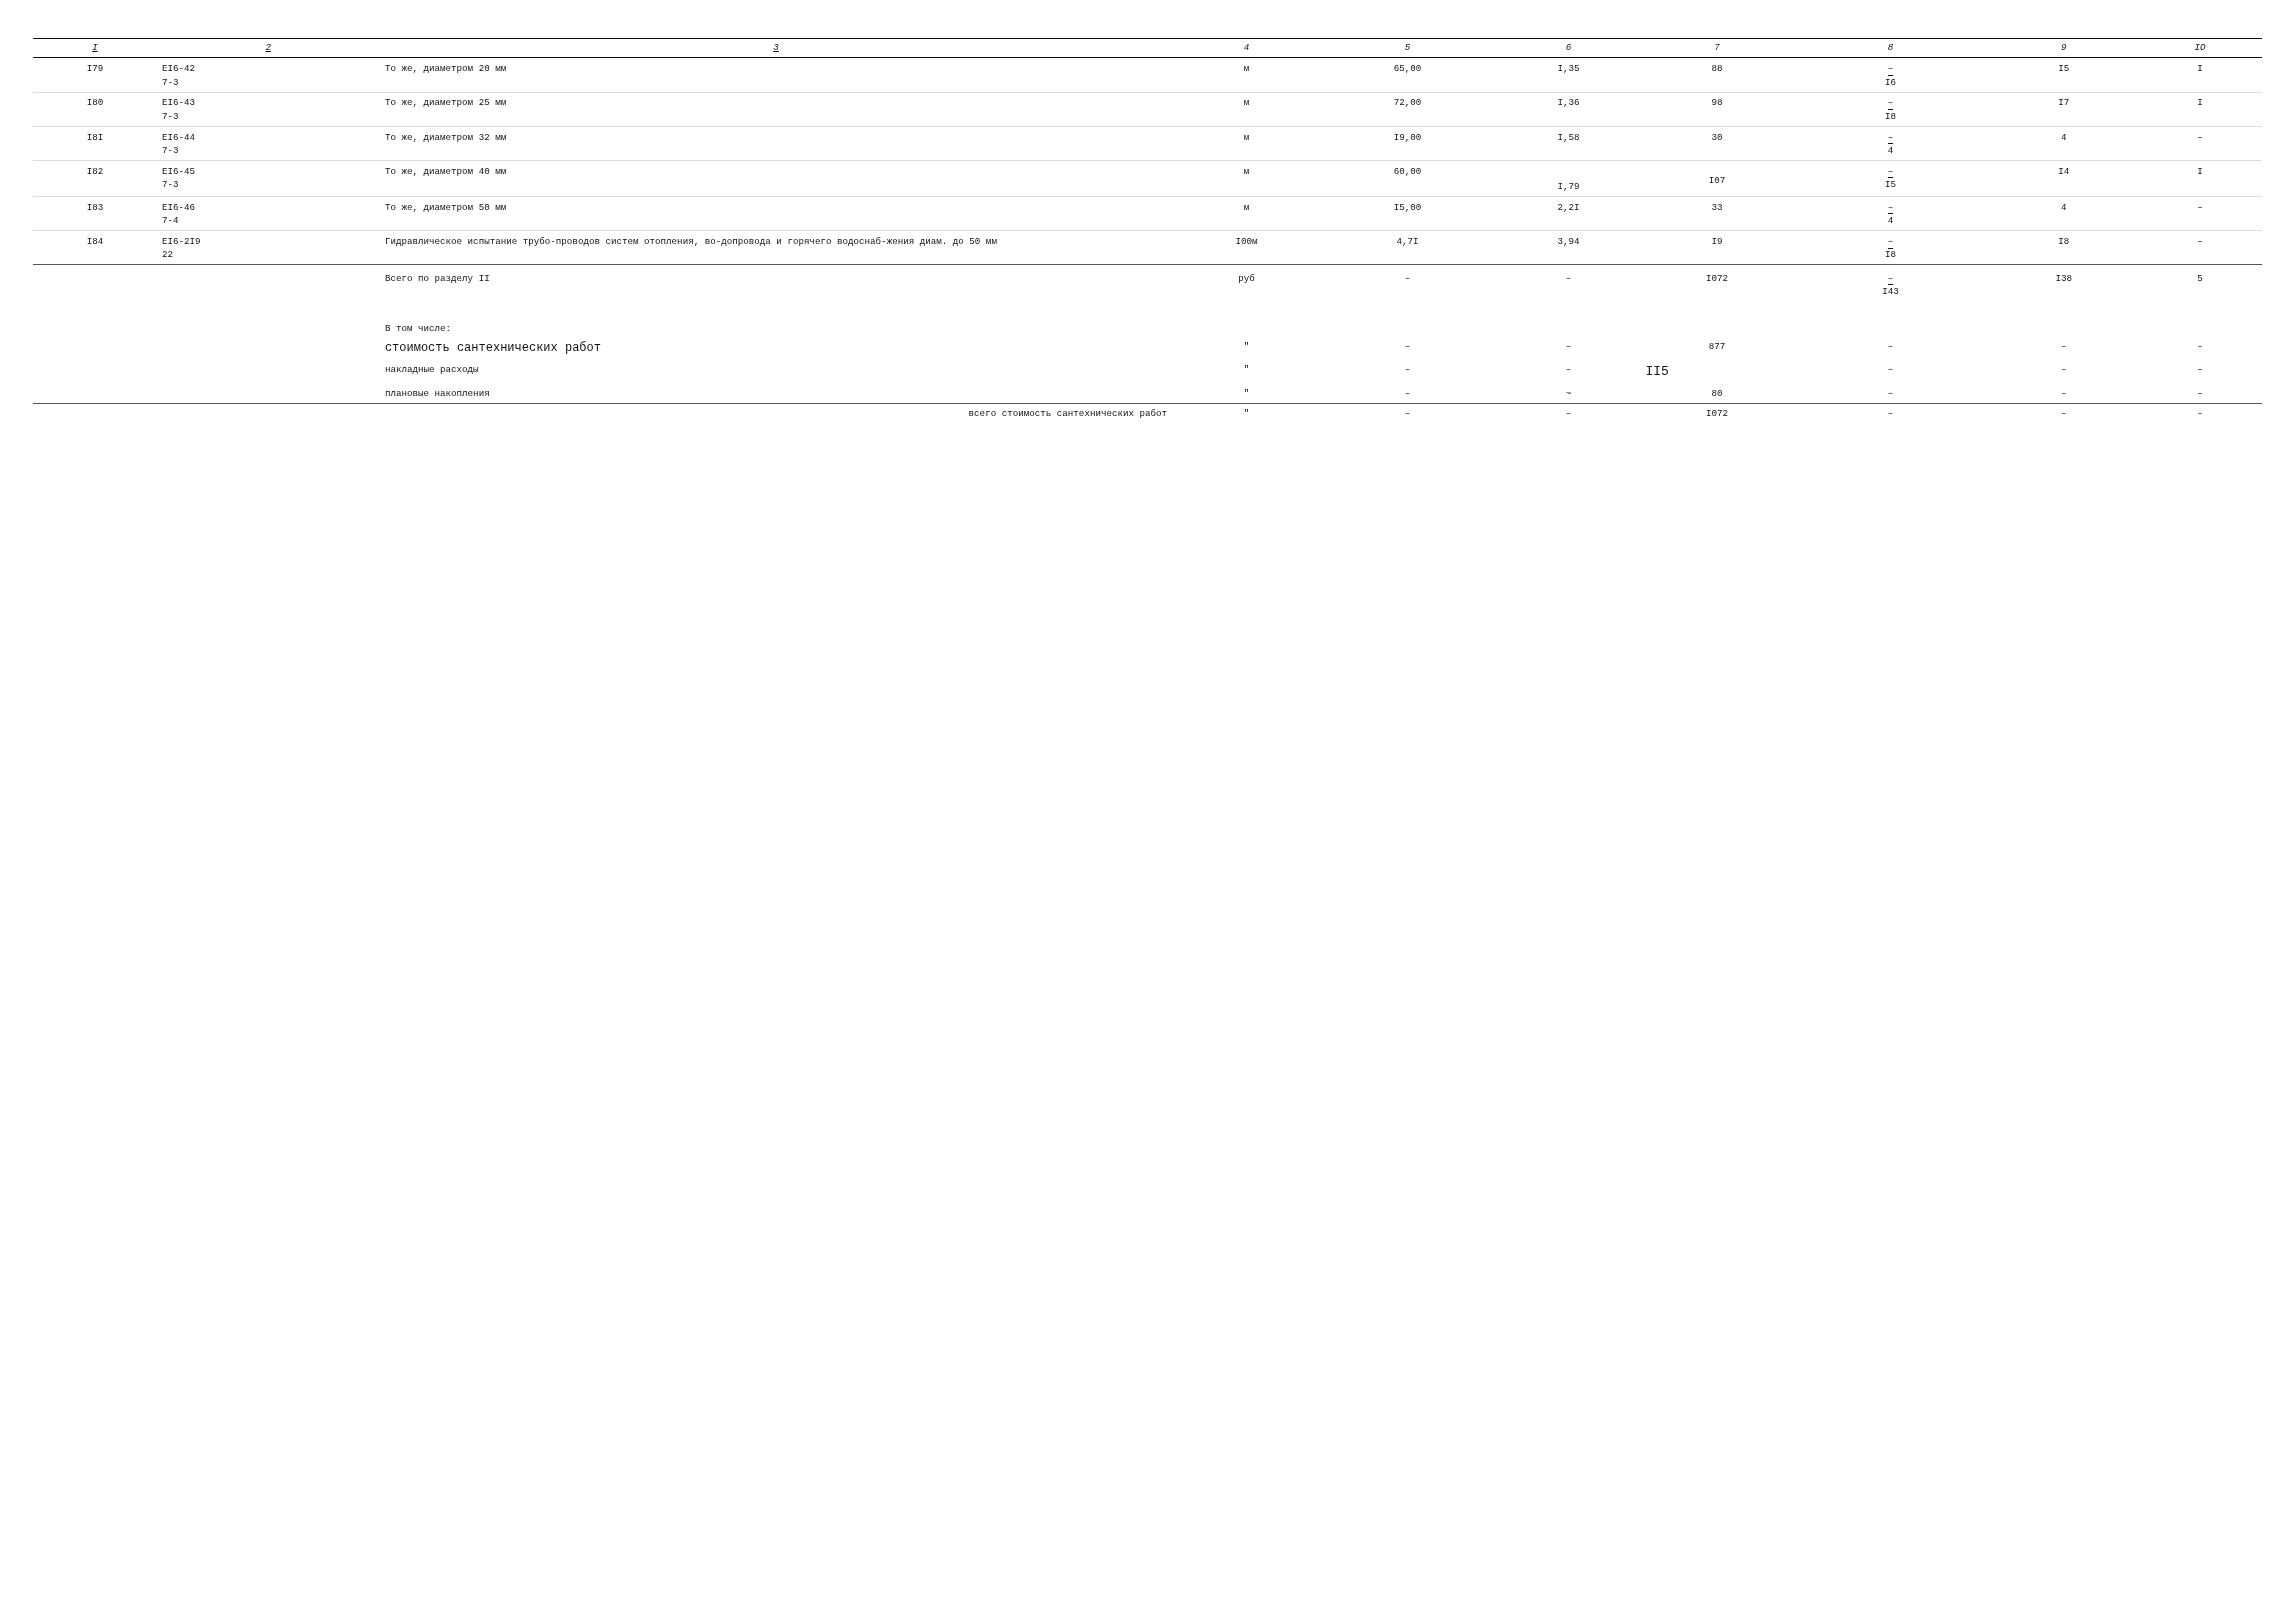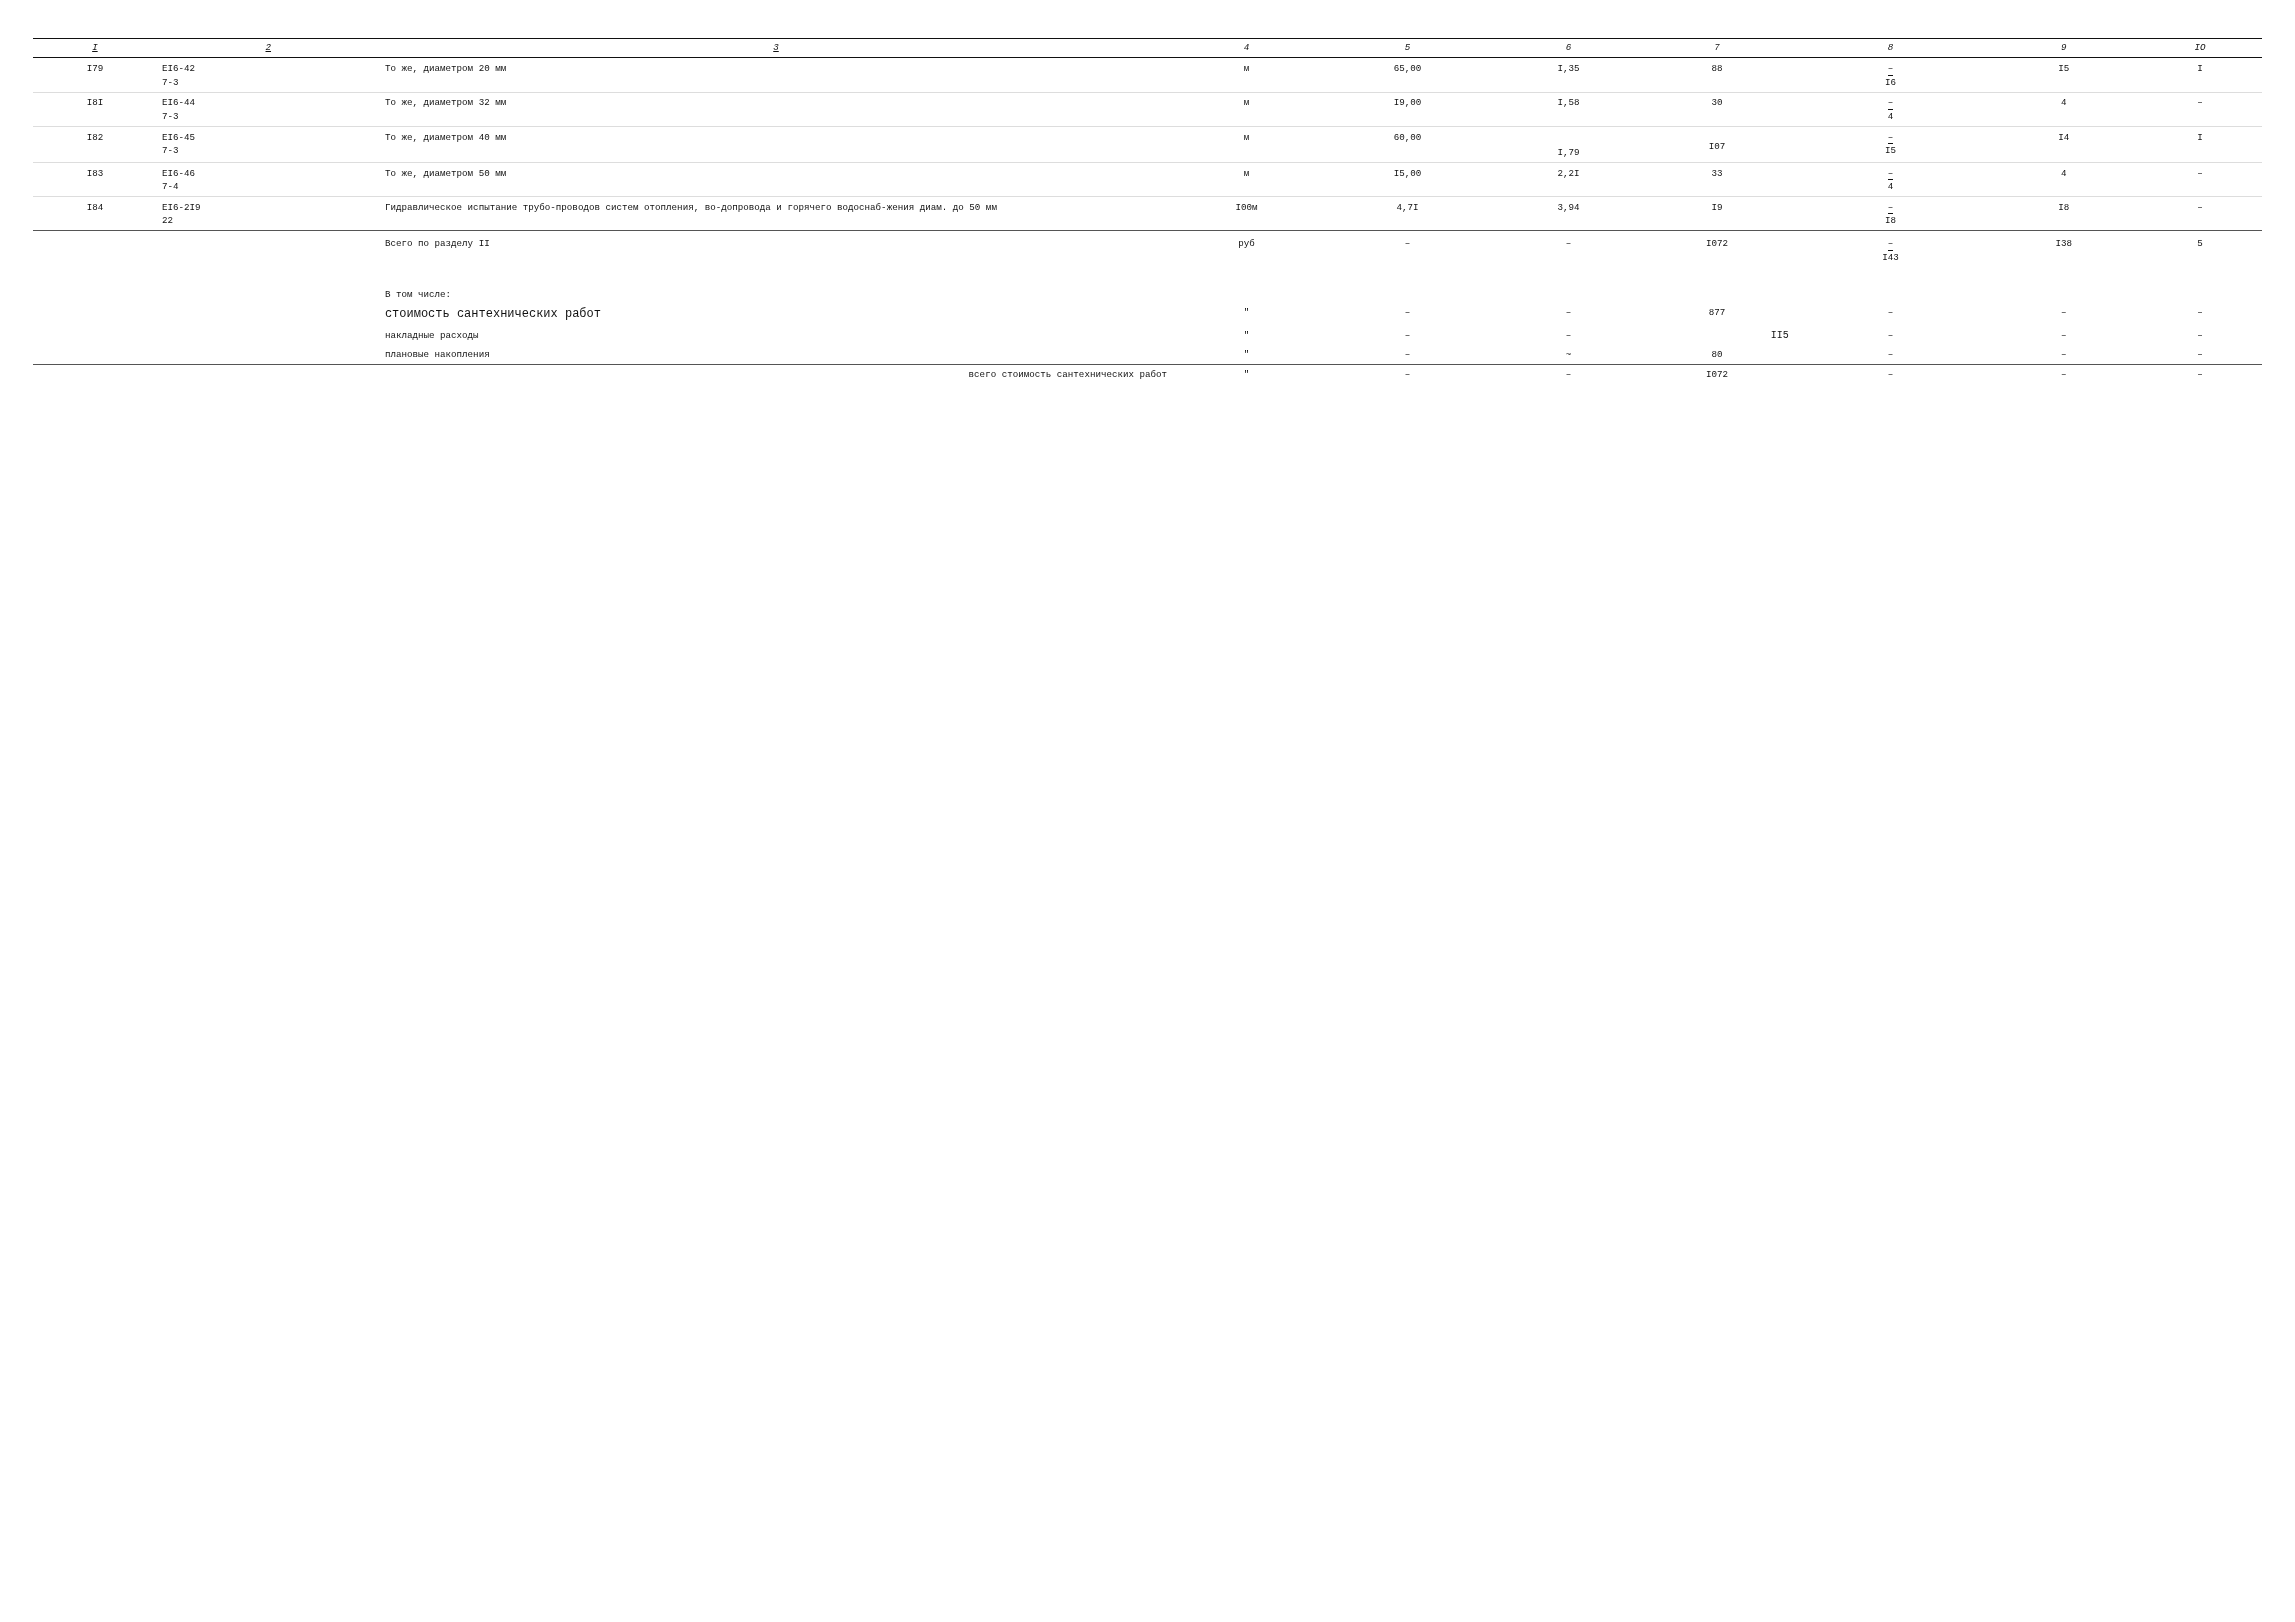--- a/index.html
+++ b/index.html
@@ -93,20 +93,37 @@
     <td class="col-8 num" style="padding-top:3.9px;">
       <span class="fraction">
         <span class="numerator">–</span>
         <span class="denominator">I6</span>
       </span>
     </td>
     <td class="col-9 num" style="padding-top:3.9px;">I5</td>
     <td class="col-10 num" style="padding-top:3.9px;">I</td>
   </tr>
       <tr style="border-top: 0.7px solid rgb(221, 221, 221);">
+    <td class="col-1 num" style="padding-top:3.9px;">I80</td>
+    <td class="col-2" style="padding-top:3.9px;">EI6-43<br>7-3</td>
+    <td class="col-3 desc" style="padding-top:3.9px;">То же, диаметром 25 мм</td>
+    <td class="col-4 num" style="padding-top:3.9px;">м</td>
+    <td class="col-5 num" style="padding-top:3.9px;">72,00</td>
+    <td class="col-6 num" style="padding-top:3.9px;">I,36</td>
+    <td class="col-7 num" style="padding-top:3.9px;">98</td>
+    <td class="col-8 num" style="padding-top:3.9px;">
+      <span class="fraction">
+        <span class="numerator">–</span>
+        <span class="denominator">I8</span>
+      </span>
+    </td>
+    <td class="col-9 num" style="padding-top:3.9px;">I7</td>
+    <td class="col-10 num" style="padding-top:3.9px;">I</td>
+  </tr>
+      <tr style="border-top: 0.7px solid rgb(221, 221, 221);">
     <td class="col-1 num" style="padding-top:3.9px;">I8I</td>
     <td class="col-2" style="padding-top:3.9px;">EI6-44<br>7-3</td>
     <td class="col-3 desc" style="padding-top:3.9px;">То же, диаметром 32 мм</td>
     <td class="col-4 num" style="padding-top:3.9px;">м</td>
     <td class="col-5 num" style="padding-top:3.9px;">I9,00</td>
     <td class="col-6 num" style="padding-top:3.9px;">I,58</td>
     <td class="col-7 num" style="padding-top:3.9px;">30</td>
     <td class="col-8 num" style="padding-top:3.9px;">
       <span class="fraction">
         <span class="numerator">–</span>
@@ -208,21 +225,21 @@
     <td style="width:6%;text-align:center;font-size:9.2px;padding:2.6px 2.6px;">–</td>
     <td style="width:5%;text-align:center;font-size:9.2px;padding:2.6px 2.6px;">–</td>
   </tr>
         <tr style="">
     <td style="width:5%"></td>
     <td style="width:9%"></td>
     <td style="width:32%;font-size:9.2px;padding:2.6px 5.2px;text-align:left;">накладные расходы</td>
     <td style="width:6%;text-align:center;font-size:9.2px;padding:2.6px 2.6px;">"</td>
     <td style="width:7%;text-align:center;font-size:9.2px;padding:2.6px 2.6px;">–</td>
     <td style="width:6%;text-align:center;font-size:9.2px;padding:2.6px 2.6px;">–</td>
-    <td style="width:6%;text-align:right;font-size:10px;padding:2.6px 2.6px;">II5</td>
+    <td style="width:6%;text-align:left;font-size:13px;padding:2.6px 2.6px;">II5</td>
     <td style="width:8%;text-align:center;font-size:9.2px;padding:2.6px 2.6px;">–</td>
     <td style="width:6%;text-align:center;font-size:9.2px;padding:2.6px 2.6px;">–</td>
     <td style="width:5%;text-align:center;font-size:9.2px;padding:2.6px 2.6px;">–</td>
   </tr>
         <tr style="">
     <td style="width:5%"></td>
     <td style="width:9%"></td>
     <td style="width:32%;font-size:9.2px;padding:2.6px 5.2px;text-align:left;">плановые накопления</td>
     <td style="width:6%;text-align:center;font-size:9.2px;padding:2.6px 2.6px;">"</td>
     <td style="width:7%;text-align:center;font-size:9.2px;padding:2.6px 2.6px;">–</td>

